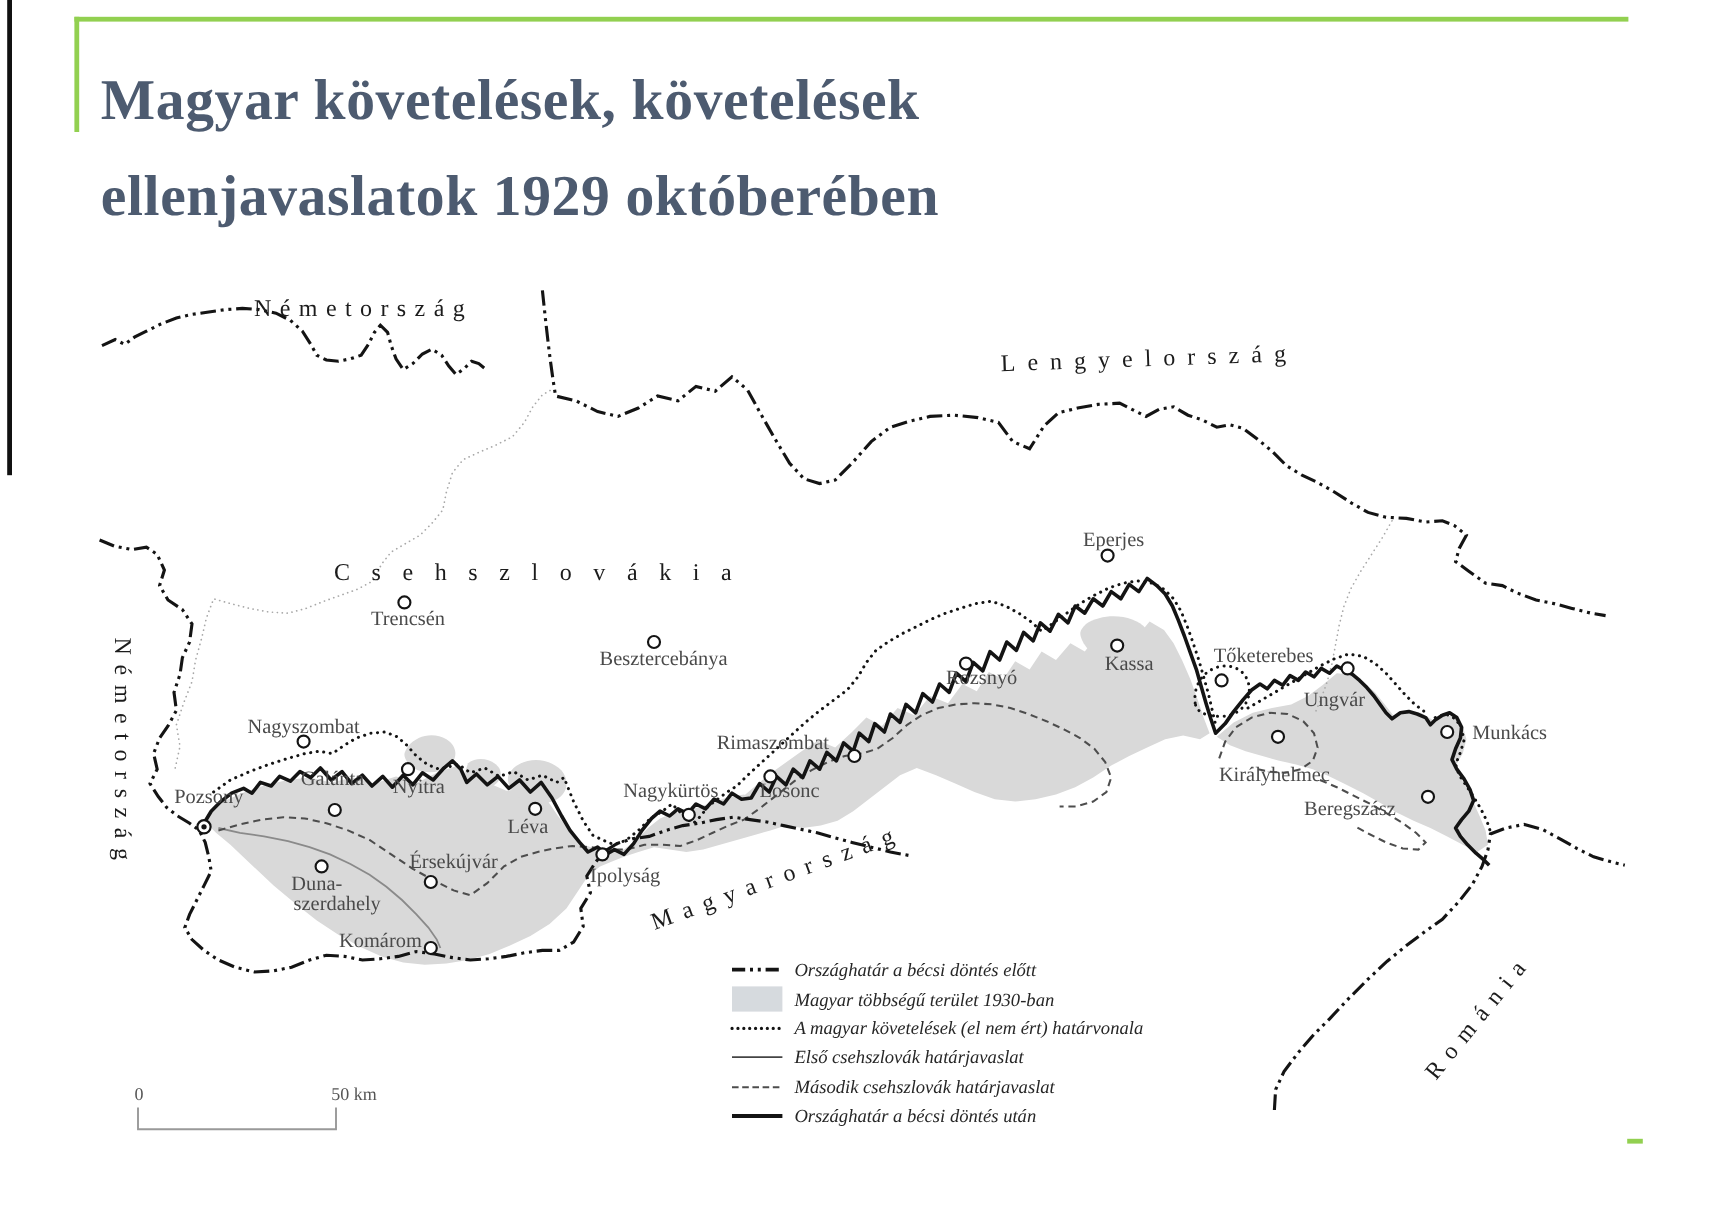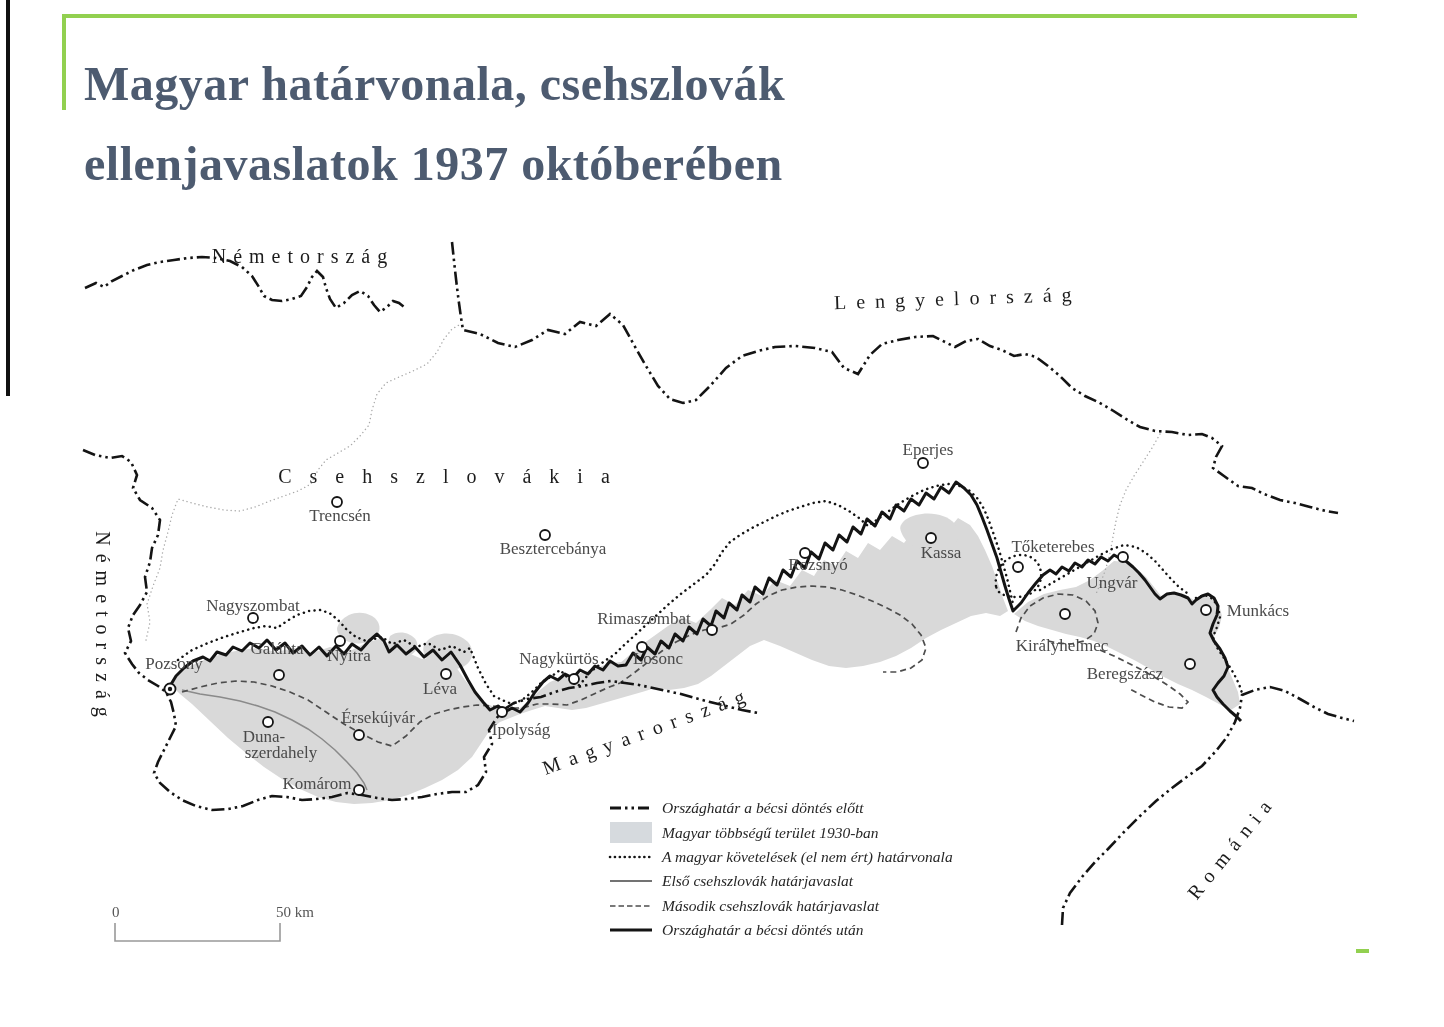--- a/index.html
+++ b/index.html
@@ -20,22 +20,22 @@
 </head>
 <body>
 
 <div class="slide">
   <div class="edge-left"></div>
   <div class="green-top"></div>
   <div class="green-side"></div>
   <div class="green-dash"></div>
 
   <div class="title-block">
-    <div class="title-line">Magyar határvonala, csehszlovák</div>
-    <div class="title-line">ellenjavaslatok 1937 októberében</div>
+    <div class="title-line">Magyar követelések, követelések</div>
+    <div class="title-line">ellenjavaslatok 1929 októberében</div>
   </div>
 
   <svg width="1444" height="1027" viewBox="0 0 1444 1027">
 
     <g fill="#d9d9d9" stroke="none">
       <path d="M170,684 L186,668 L204,660 L222,654 L240,650 L258,648 L276,652 L294,648 L312,653 L330,647 L348,652 L366,643 L382,638 L392,650 L406,652 L422,659 L438,657 L454,664 L465,680 L476,694 L487,704 L497,708 L508,710 L520,708 L530,700 L540,690 L550,682 L560,678 L572,676 L584,672 L596,668 L608,664 L620,662 L634,668 L648,664 L660,672 L668,682 L655,688 L642,692 L628,696 L614,700 L600,704 L586,708 L572,710 L558,708 L545,706 L532,710 L520,714 L510,718 L500,722 L490,730 L482,742 L472,757 L458,770 L442,780 L425,788 L408,795 L390,800 L372,803 L354,804 L336,802 L318,797 L300,789 L282,779 L264,767 L246,753 L228,738 L210,721 L192,704 L180,694 Z"></path>
       <path d="M340,622 C348,612 362,610 372,616 C382,622 382,634 372,640 C362,646 346,644 340,636 C336,630 336,628 340,622 Z"></path>
       <path d="M390,636 C398,630 410,632 416,640 C420,648 414,656 404,657 C394,658 386,650 388,642 Z"></path>
       <path d="M428,640 C440,630 458,632 468,642 C476,652 472,664 460,668 C448,672 432,668 426,658 C422,650 422,646 428,640 Z"></path>
       <path d="M612,670 L626,658 L640,646 L654,636 L668,626 L682,617 L696,623 L710,610 L722,598 L735,605 L748,590 L762,596 L775,580 L790,586 L802,570 L814,576 L824,560 L836,566 L846,551 L858,558 L868,543 L880,550 L892,536 L904,543 L914,530 L926,536 L936,523 L948,530 L958,518 L970,525 L978,536 L985,550 L992,566 L998,583 L1003,598 L1008,611 L1000,616 L986,613 L971,616 L956,623 L941,630 L926,638 L911,648 L896,656 L880,662 L863,666 L846,668 L829,666 L812,660 L796,653 L780,646 L764,640 L750,646 L737,656 L724,666 L711,676 L698,684 L684,688 L669,690 L654,688 L640,684 L626,680 Z"></path>

